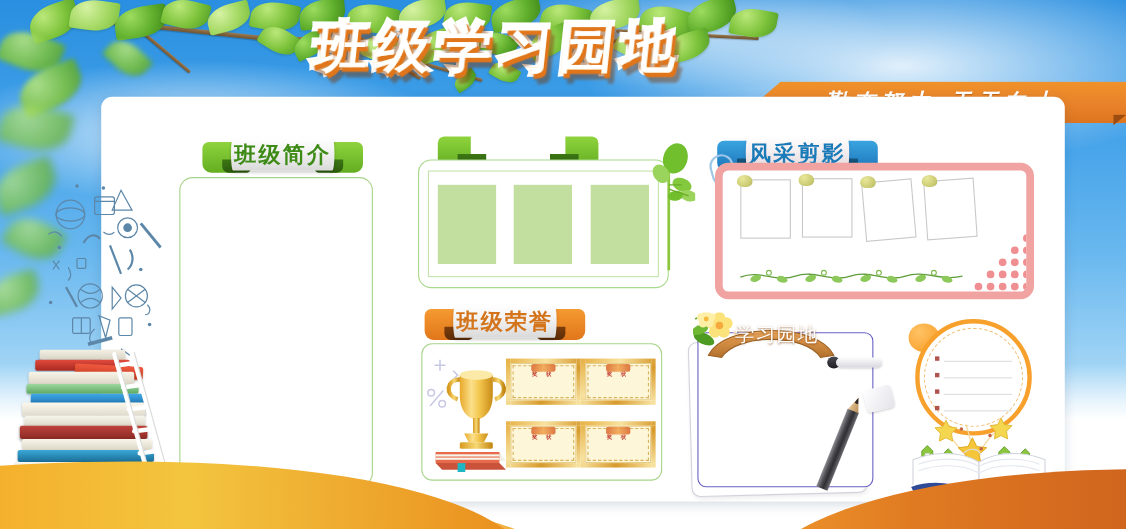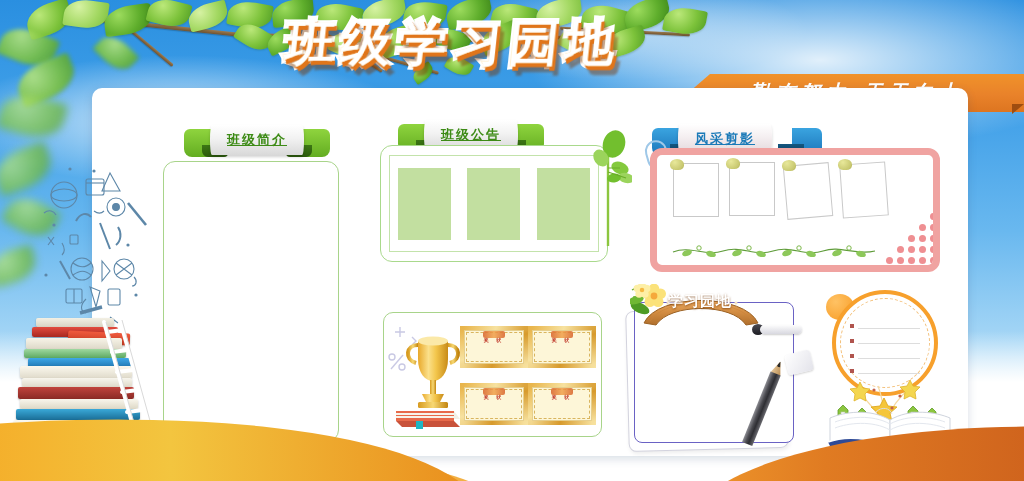--- a/index.html
+++ b/index.html
@@ -102,23 +102,22 @@
   }
 
   
   .ribbon { position:absolute; height:36px; }
   .ribbon .plate {
     position:absolute; left:26px; top:2px; height:30px;
     background:linear-gradient(180deg,#ffffff 0%,#f2f2f2 45%,#d9d9d9 100%);
     border-radius:2px/14px;
     box-shadow:0 2px 3px rgba(0,0,0,.18);
     display:flex; align-items:center; justify-content:center;
-    font-size:13px; font-weight:bold; letter-spacing:2px;
+    font-size:20px; font-weight:bold; letter-spacing:2px;
     font-family:"DejaVu Sans","Liberation Sans",sans-serif;
-    text-decoration:underline;
   }
   .ribbon .tail-l, .ribbon .tail-r { position:absolute; top:6px; width:30px; height:28px; }
   .ribbon .tail-l { left:0; border-radius:6px 0 0 8px; }
   .ribbon .tail-r { right:0; border-radius:0 6px 8px 0; }
   .ribbon .fold-l, .ribbon .fold-r { position:absolute; top:22px; width:26px; height:12px; }
 
   
   .rb-green .tail-l { background:linear-gradient(180deg,#8fd43e,#63ad21); }
   .rb-green .tail-r { background:linear-gradient(180deg,#8fd43e,#63ad21); }
   .rb-green .fold-l { background:linear-gradient(180deg,#3c7714,#2c5a0d); left:18px; border-radius:0 0 4px 6px;}
@@ -192,21 +191,21 @@
     border:1.6px solid #6a62c4; border-radius:8px; background:#fff;
   }
   .study-shadow {
     position:absolute; left:627px; top:309px; width:160px; height:141px;
     background:#fff; border:1px solid #d3d3de; border-radius:8px; transform:rotate(-1.5deg);
     box-shadow:1px 2px 4px rgba(0,0,0,.08);
   }
   .wood-sign { position:absolute; left:640px; top:287px; width:122px; height:40px; }
   .wood-label {
     position:absolute; left:668px; top:292px;
-    font-size:15px; font-weight:bold; color:#ffffff; letter-spacing:1px;
+    font-size:18px; font-weight:normal; color:#ffffff; letter-spacing:1px;
     text-shadow:0 1px 2px rgba(120,60,10,.7);
     font-family:"DejaVu Sans","Liberation Sans",sans-serif;
   }
 
   
   .circle-panel {
     position:absolute; left:832px; top:290px; width:106px; height:106px;
     border:4px solid #f7a02c; border-radius:50%; background:#fff;
   }
   .circle-dash { position:absolute; inset:4px; border:1.4px dashed #f3c07a; border-radius:50%; }
@@ -370,21 +369,20 @@
     <div class="fold-r"></div>
     <div class="plate" style="width:94px;">班级简介</div>
   </div>
   <div class="panel-intro"></div>
 
   <div class="ribbon rb-green" style="left:398px;top:118px;width:146px;">
     <div class="tail-l"></div>
     <div class="tail-r"></div>
     <div class="fold-l"></div>
     <div class="fold-r"></div>
-    <div class="plate" style="width:94px;">班级公告</div>
   </div>
   <div class="panel-notice">
     <div class="notice-inner">
       <div class="notice-ph"></div>
       <div class="notice-ph"></div>
       <div class="notice-ph"></div>
     </div>
   </div>
 
   <div class="sprout">
@@ -392,21 +390,21 @@
       <path d="M16 118 L16 22" stroke="#8cc63f" stroke-width="2.4" fill="none"></path>
       <ellipse cx="22" cy="16" rx="11" ry="14" fill="#72bf2e" transform="rotate(18 22 16)"></ellipse>
       <ellipse cx="9" cy="30" rx="7" ry="9" fill="#9bd45c" transform="rotate(-34 9 30)"></ellipse>
       <ellipse cx="28" cy="40" rx="9" ry="6" fill="#84c93d" transform="rotate(22 28 40)"></ellipse>
       <ellipse cx="34" cy="50" rx="8" ry="5" fill="#9bd45c" transform="rotate(14 34 50)"></ellipse>
       <ellipse cx="22" cy="50" rx="7" ry="4.5" fill="#72bf2e" transform="rotate(-8 22 50)"></ellipse>
       <path d="M16 44 L34 50 M16 40 L28 40" stroke="#6aad28" stroke-width="1.2" fill="none"></path>
     </svg>
   </div>
 
-  <div class="ribbon rb-blue" style="left:652px;top:122px;width:170px;">
+  <div class="ribbon rb-blue" style="left:652px;top:122px;width:146px;">
     <div class="tail-l"></div>
     <div class="tail-r"></div>
     <div class="fold-l"></div>
     <div class="fold-r"></div>
     <div class="plate" style="width:94px;">风采剪影</div>
   </div>
   <div class="paperclip"></div>
   <div class="panel-photo">
     <div class="photo-card" style="left:16px;top:8px;width:46px;height:54px;"></div>
     <div class="pclip" style="left:13px;top:4px;"></div>
@@ -443,20 +441,27 @@
         <span class="pdot" style="right:22px;top:33px;"></span>
         <span class="pdot" style="right:33px;top:33px;"></span>
       <span class="pdot" style="right:0px;top:44px;"></span>
         <span class="pdot" style="right:11px;top:44px;"></span>
         <span class="pdot" style="right:22px;top:44px;"></span>
         <span class="pdot" style="right:33px;top:44px;"></span>
         <span class="pdot" style="right:44px;top:44px;"></span>
     </div>
   </div>
 
+  <div class="ribbon rb-orange" style="left:386px;top:275px;width:146px;">
+    <div class="tail-l"></div>
+    <div class="tail-r"></div>
+    <div class="fold-l"></div>
+    <div class="fold-r"></div>
+    <div class="plate" style="width:94px;">班级荣誉</div>
+  </div>
   <div class="panel-honor">
 
     <svg style="position:absolute;left:2px;top:8px;" width="34" height="60" viewBox="0 0 34 60" stroke="#c9c9e4" fill="none" stroke-width="1.4">
       <path d="M14 6v10M9 11h10"></path>
       <circle cx="6" cy="36" r="3"></circle>
         <circle cx="16" cy="46" r="3"></circle>
         <path d="M17 34L5 48"></path>
       <path d="M26 16l4 4-4 4"></path>
     </svg>
 

